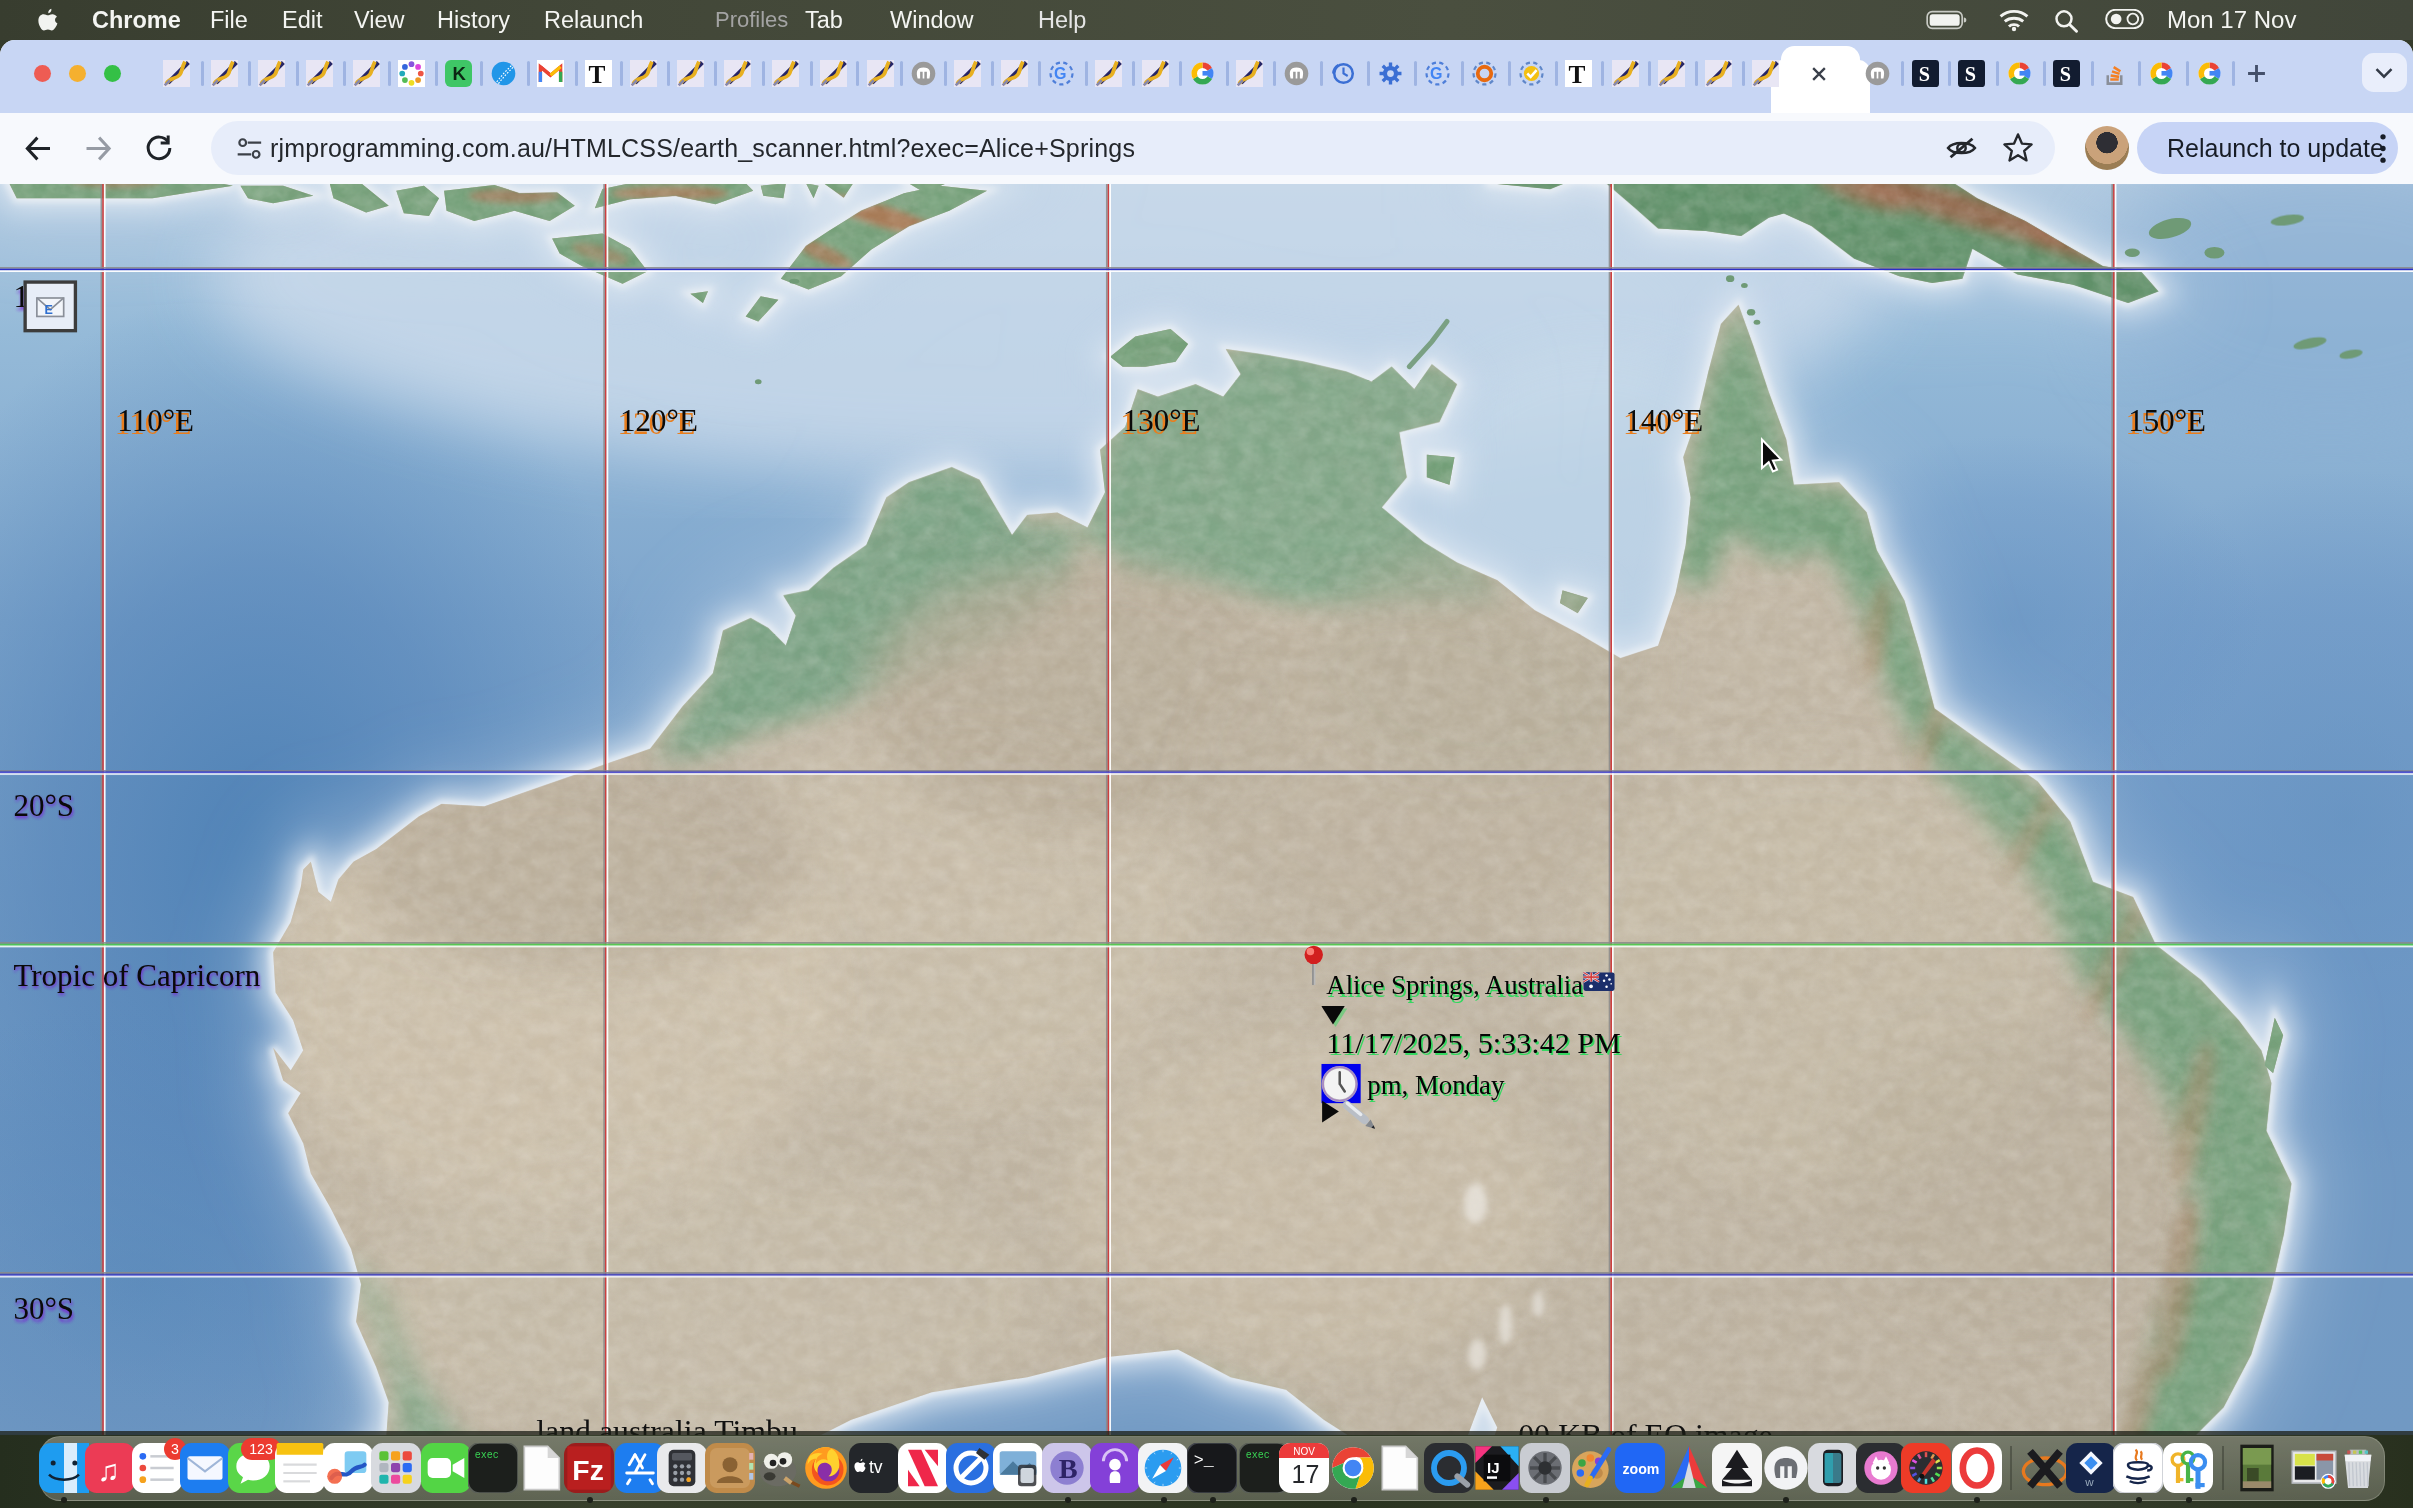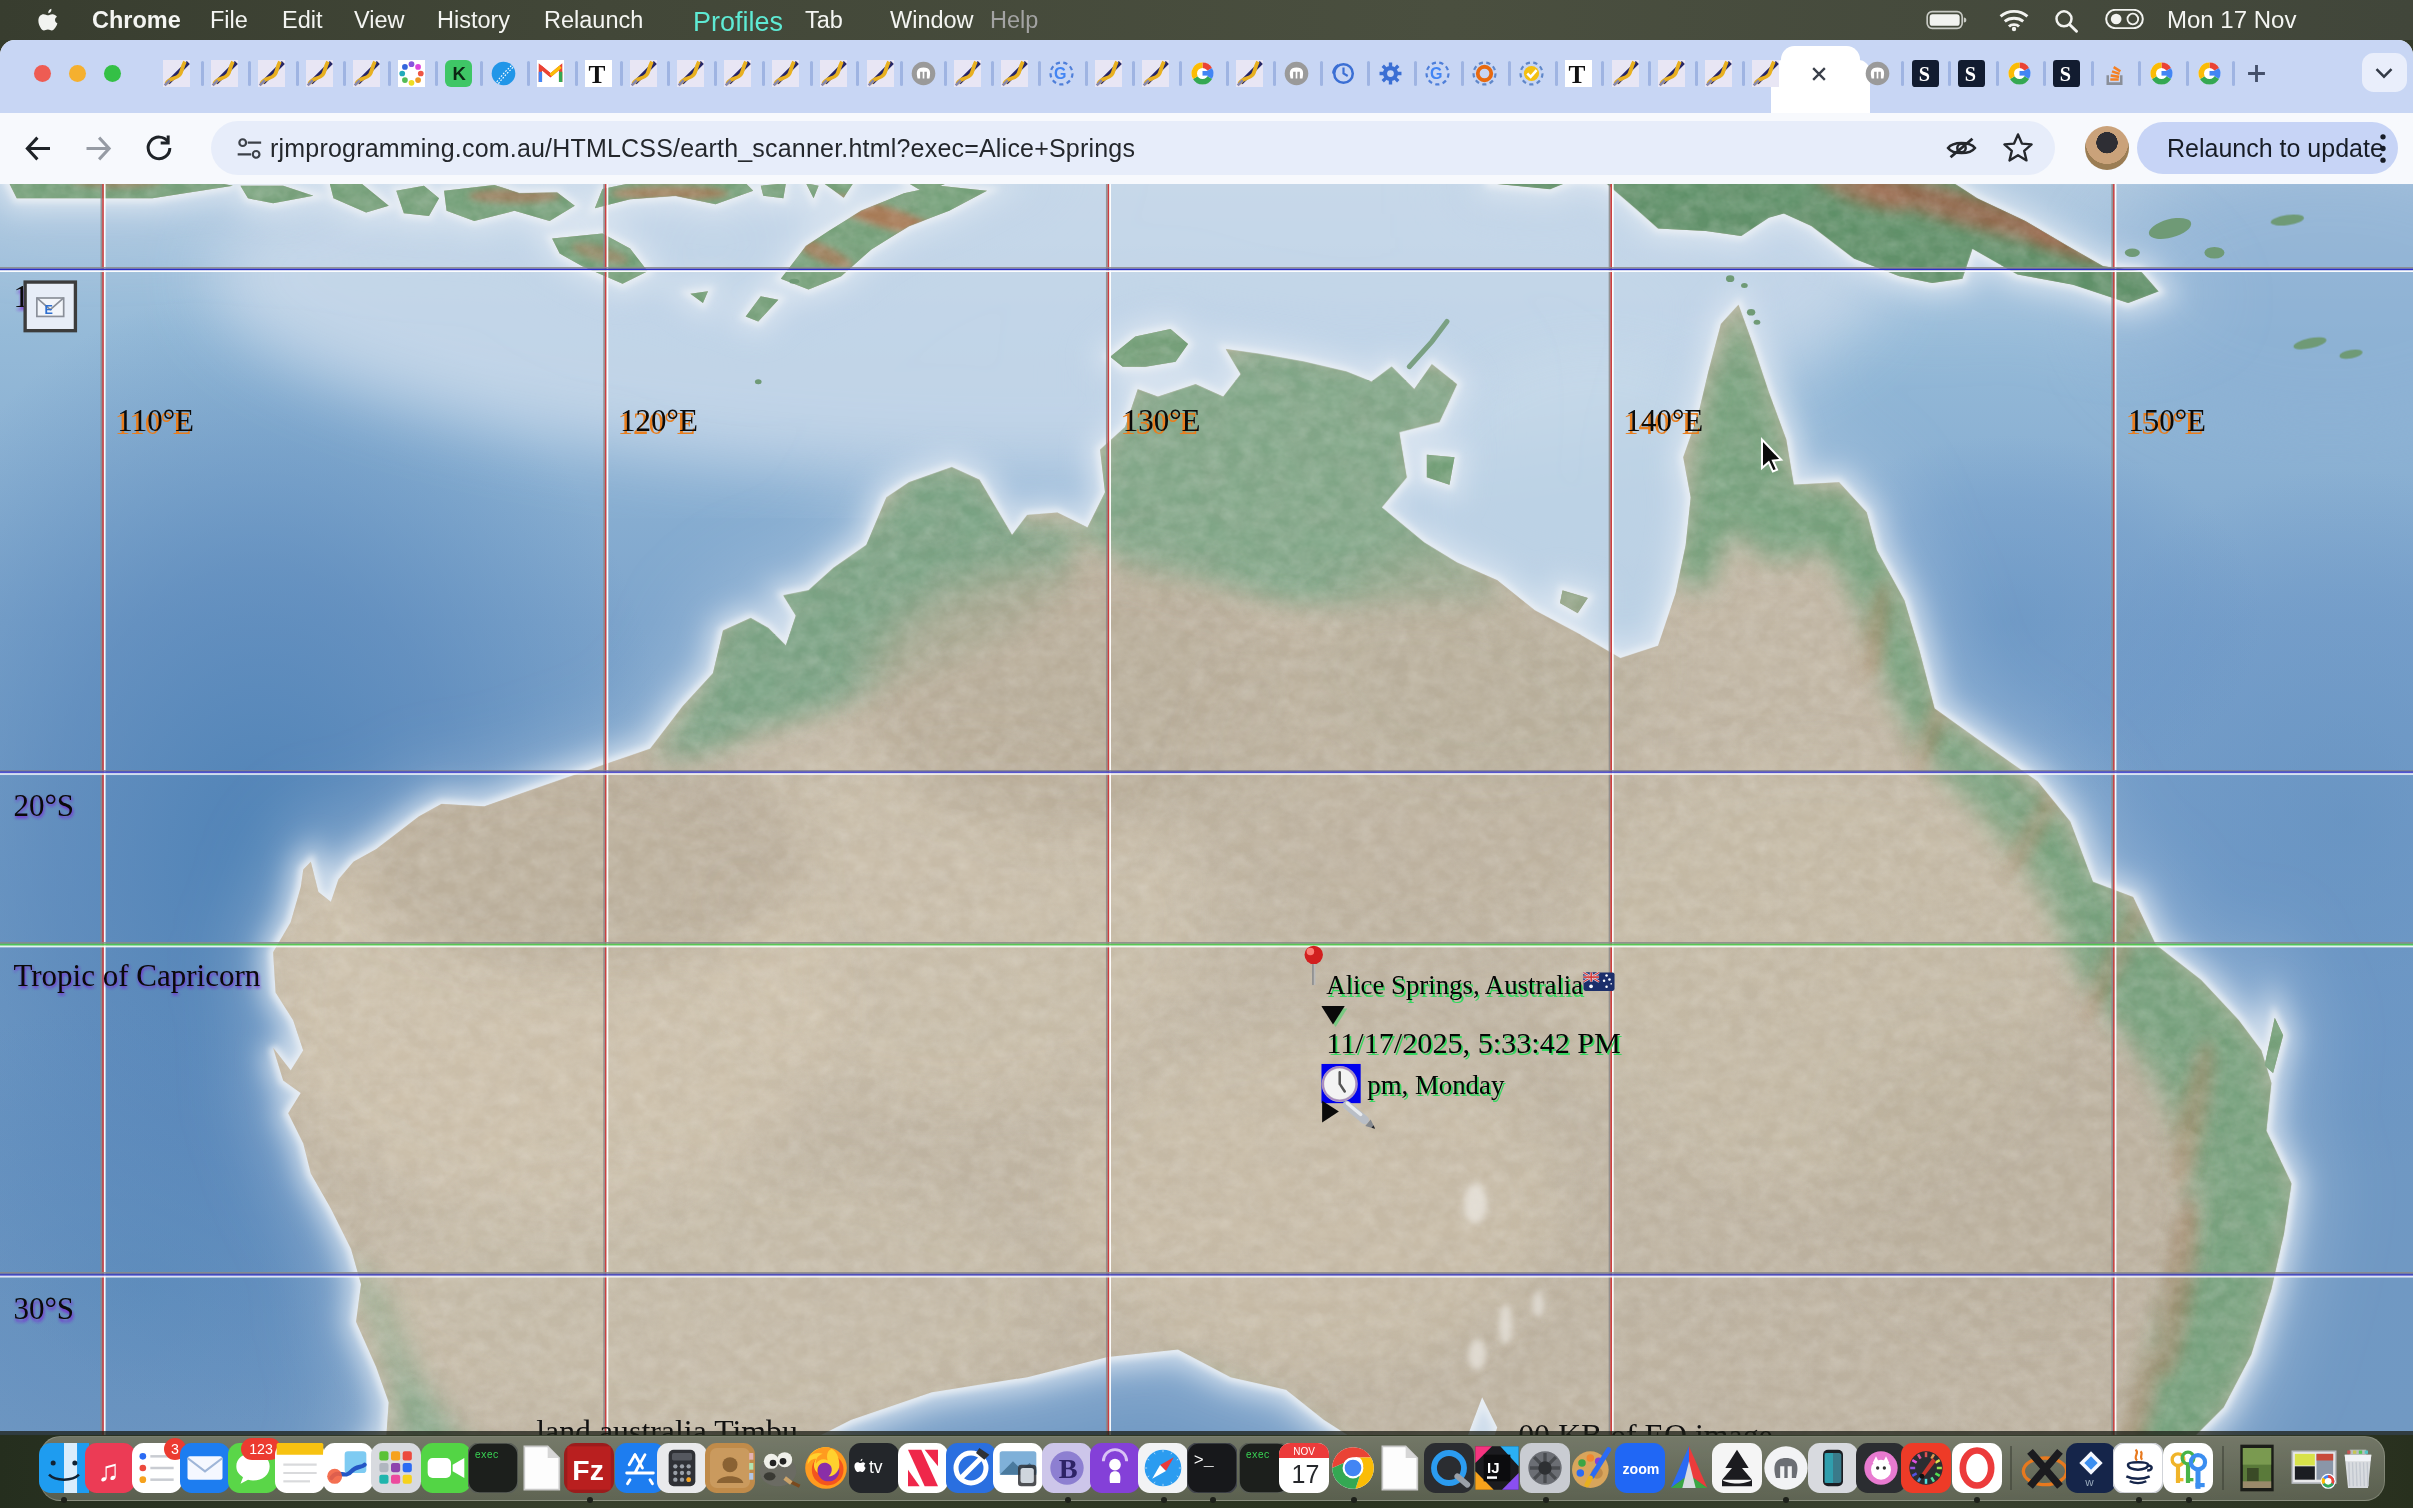--- a/index.html
+++ b/index.html
@@ -620,24 +620,24 @@
 <div class="abs" style="left:37px;top:6.7px"><svg width="22" height="27" viewBox="0 0 26 32">
 <path d="M18.5 8.5 C16 8.3 14.6 9.8 13 9.8 C11.4 9.8 9.8 8.4 7.6 8.5 C4.8 8.6 1.6 10.9 1.6 16.2 C1.6 21.6 5.6 27.8 8.2 27.8 C9.7 27.8 10.6 26.8 12.9 26.8 C15.2 26.8 15.8 27.8 17.5 27.8 C20.2 27.8 23.6 22.2 24.1 19.3 C20.9 18 20.3 13.4 23.6 11.5 C22.4 9.6 20.3 8.6 18.5 8.5 Z" fill="#f2f3f0"></path>
 <path d="M16.9 2.2 C15 2.5 13 4.6 13.3 7.4 C15.4 7.4 17.6 5.1 16.9 2.2 Z" fill="#f2f3f0"></path>
     </svg></div>
 <div class="abs" style="left:92px;top:6.7px;font-size:23.5px;font-weight:700;color:#f4f5f2">Chrome</div>
 <div class="abs" style="left:210px;top:6.7px;font-size:23.5px;font-weight:400;color:#f4f5f2">File</div>
 <div class="abs" style="left:282px;top:6.7px;font-size:23.5px;font-weight:400;color:#f4f5f2">Edit</div>
 <div class="abs" style="left:354px;top:6.7px;font-size:23.5px;font-weight:400;color:#f4f5f2">View</div>
 <div class="abs" style="left:437px;top:6.7px;font-size:23.5px;font-weight:400;color:#f4f5f2">History</div>
 <div class="abs" style="left:544px;top:6.7px;font-size:23.5px;font-weight:400;color:#f4f5f2">Relaunch</div>
-<div class="abs" style="left:693px;top:6.7px;font-size:27px;font-weight:400;color:#5eead4">Profiles</div>
+<div class="abs" style="left:715px;top:6.7px;font-size:22px;font-weight:400;color:#a3a3a3">Profiles</div>
 <div class="abs" style="left:805px;top:6.7px;font-size:23.5px;font-weight:400;color:#f4f5f2">Tab</div>
 <div class="abs" style="left:890px;top:6.7px;font-size:23.5px;font-weight:400;color:#f4f5f2">Window</div>
-<div class="abs" style="left:990px;top:6.7px;font-size:23.5px;font-weight:400;color:#a3a3a3">Help</div>
+<div class="abs" style="left:1038px;top:6.7px;font-size:23.5px;font-weight:400;color:#e5e5e5">Help</div>
 <div class="abs" style="left:1926px;top:10px"><svg width="44" height="20" viewBox="0 0 52 24">
 <rect x="1" y="2" width="42" height="20" rx="6" fill="none" stroke="#e9eae6" stroke-width="2" opacity="0.8"></rect>
 <rect x="4" y="5" width="36" height="14" rx="3.5" fill="#f2f3f0"></rect>
 <path d="M45 9 L45 15 A3 3 0 0 0 45 9 Z" fill="#e9eae6" opacity="0.8"></path>
     </svg></div>
 <div class="abs" style="left:1998px;top:8.4px"><svg width="32" height="23.5" viewBox="0 0 38 28">
 <path d="M3 10 C12 2 26 2 35 10" stroke="#f2f3f0" stroke-width="3.4" fill="none"></path>
 <path d="M8 16 C14 11 24 11 30 16" stroke="#f2f3f0" stroke-width="3.4" fill="none"></path>
 <path d="M13 22 C16 19 22 19 25 22" stroke="#f2f3f0" stroke-width="3.4" fill="none"></path>
 <circle cx="19" cy="25" r="2.6" fill="#f2f3f0"></circle>

